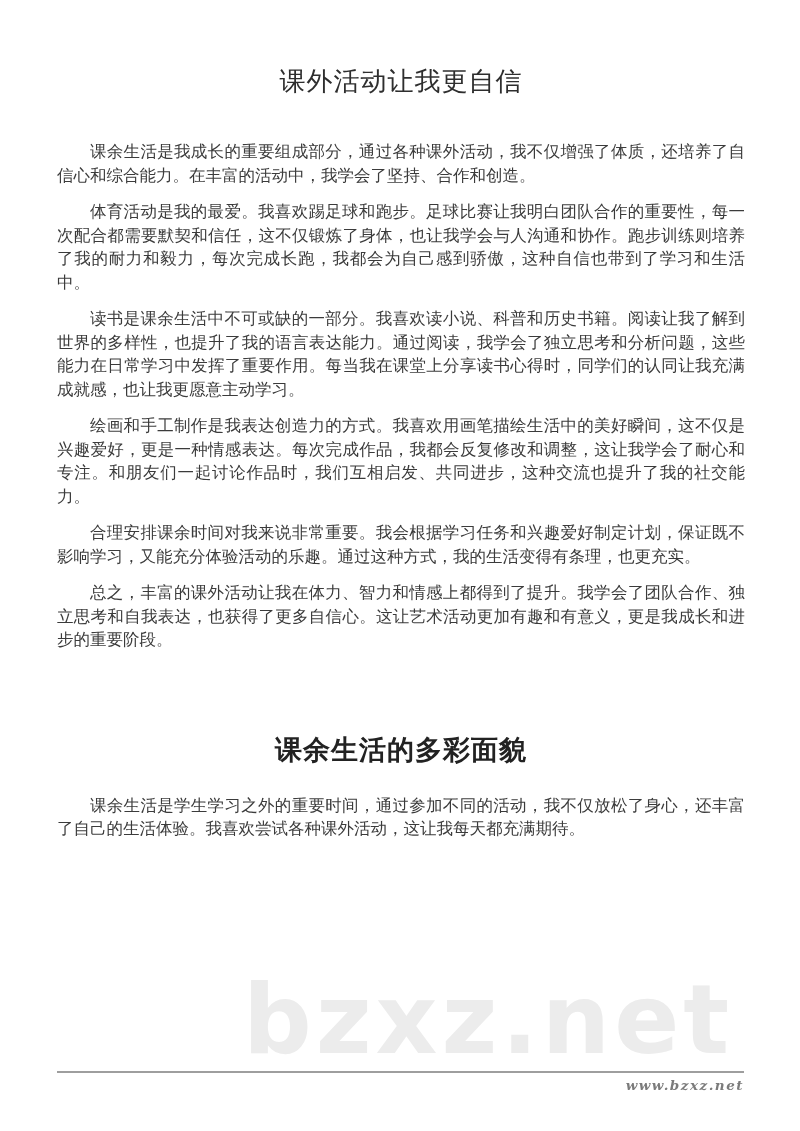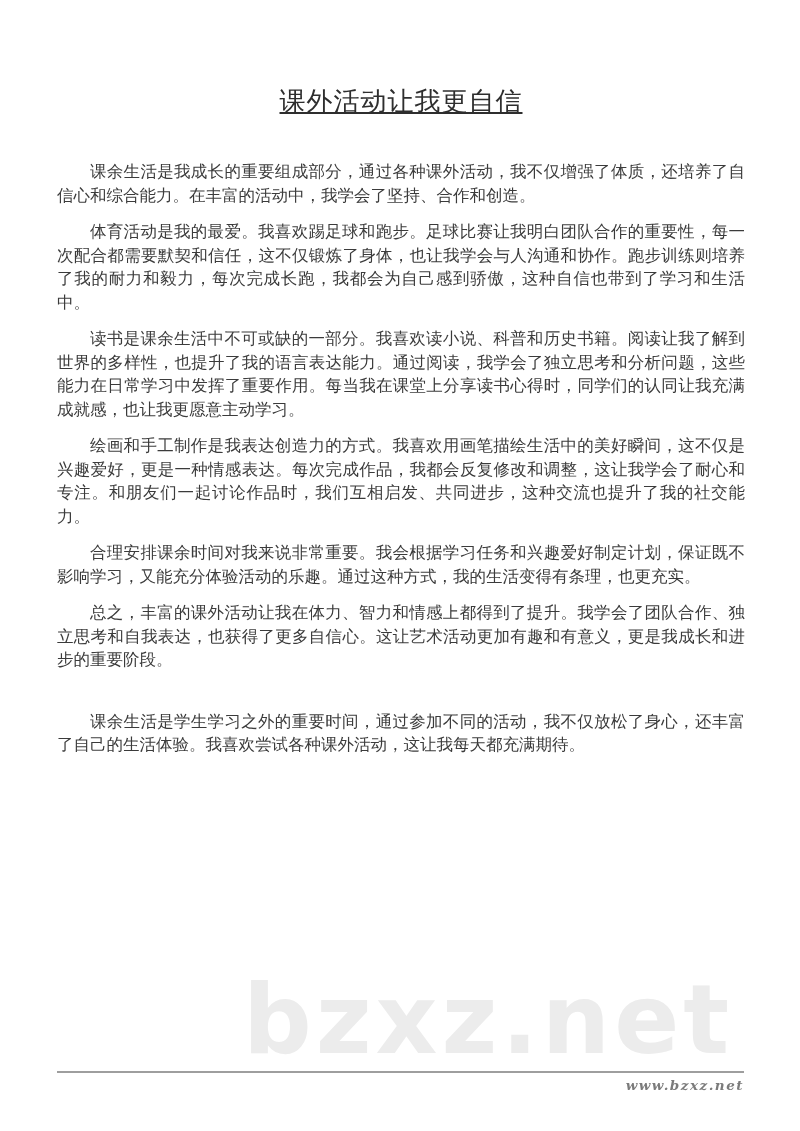--- a/index.html
+++ b/index.html
@@ -39,40 +39,39 @@
   .essay-title {
     margin: 0;
     text-align: center;
     font-size: 26px;
     line-height: 34px;
     font-weight: 400;
     color: #2e2e2e;
     letter-spacing: 1px;
   }
   .essay-title.first {
-    padding-top: 84px;
-    text-decoration: underline;
+    padding-top: 64px;
   }
   .essay-title.bold {
     margin-top: 80px;
     font-size: 27px;
     line-height: 36px;
     font-weight: 700;
     color: #222222;
   }
   .essay p {
     margin: 13px 0;
     font-size: 16.5px;
     line-height: 23.5px;
     color: #3b3b3b;
     text-align: justify;
     text-indent: 2em;
   }
   .essay.one p:first-of-type { margin-top: 42px; }
-  .essay.two p:first-of-type { margin-top: 38px; }
+  .essay.two p:first-of-type { margin-top: 26px; }
   .footer-line {
     position: absolute;
     left: 57px;
     width: 687px;
     top: 1071px;
     height: 2px;
     background: #9e9e9e;
     z-index: 1;
   }
   .footer-site {
@@ -101,20 +100,21 @@
       <h1 class="essay-title first">课外活动让我更自信</h1>
       <p>课余生活是我成长的重要组成部分，通过各种课外活动，我不仅增强了体质，还培养了自信心和综合能力。在丰富的活动中，我学会了坚持、合作和创造。</p>
       <p>体育活动是我的最爱。我喜欢踢足球和跑步。足球比赛让我明白团队合作的重要性，每一次配合都需要默契和信任，这不仅锻炼了身体，也让我学会与人沟通和协作。跑步训练则培养了我的耐力和毅力，每次完成长跑，我都会为自己感到骄傲，这种自信也带到了学习和生活中。</p>
       <p>读书是课余生活中不可或缺的一部分。我喜欢读小说、科普和历史书籍。阅读让我了解到世界的多样性，也提升了我的语言表达能力。通过阅读，我学会了独立思考和分析问题，这些能力在日常学习中发挥了重要作用。每当我在课堂上分享读书心得时，同学们的认同让我充满成就感，也让我更愿意主动学习。</p>
       <p>绘画和手工制作是我表达创造力的方式。我喜欢用画笔描绘生活中的美好瞬间，这不仅是兴趣爱好，更是一种情感表达。每次完成作品，我都会反复修改和调整，这让我学会了耐心和专注。和朋友们一起讨论作品时，我们互相启发、共同进步，这种交流也提升了我的社交能力。</p>
       <p>合理安排课余时间对我来说非常重要。我会根据学习任务和兴趣爱好制定计划，保证既不影响学习，又能充分体验活动的乐趣。通过这种方式，我的生活变得有条理，也更充实。</p>
       <p>总之，丰富的课外活动让我在体力、智力和情感上都得到了提升。我学会了团队合作、独立思考和自我表达，也获得了更多自信心。这让艺术活动更加有趣和有意义，更是我成长和进步的重要阶段。</p>
     </section>
 
     <section class="essay two">
+      <h1 class="essay-title bold">课余生活的多彩面貌</h1>
       <p>课余生活是学生学习之外的重要时间，通过参加不同的活动，我不仅放松了身心，还丰富了自己的生活体验。我喜欢尝试各种课外活动，这让我每天都充满期待。</p>
     </section>
 
   </div>
 
   <div class="footer-line"></div>
   <div class="footer-site">www.bzxz.net</div>
 
 </div>
 

